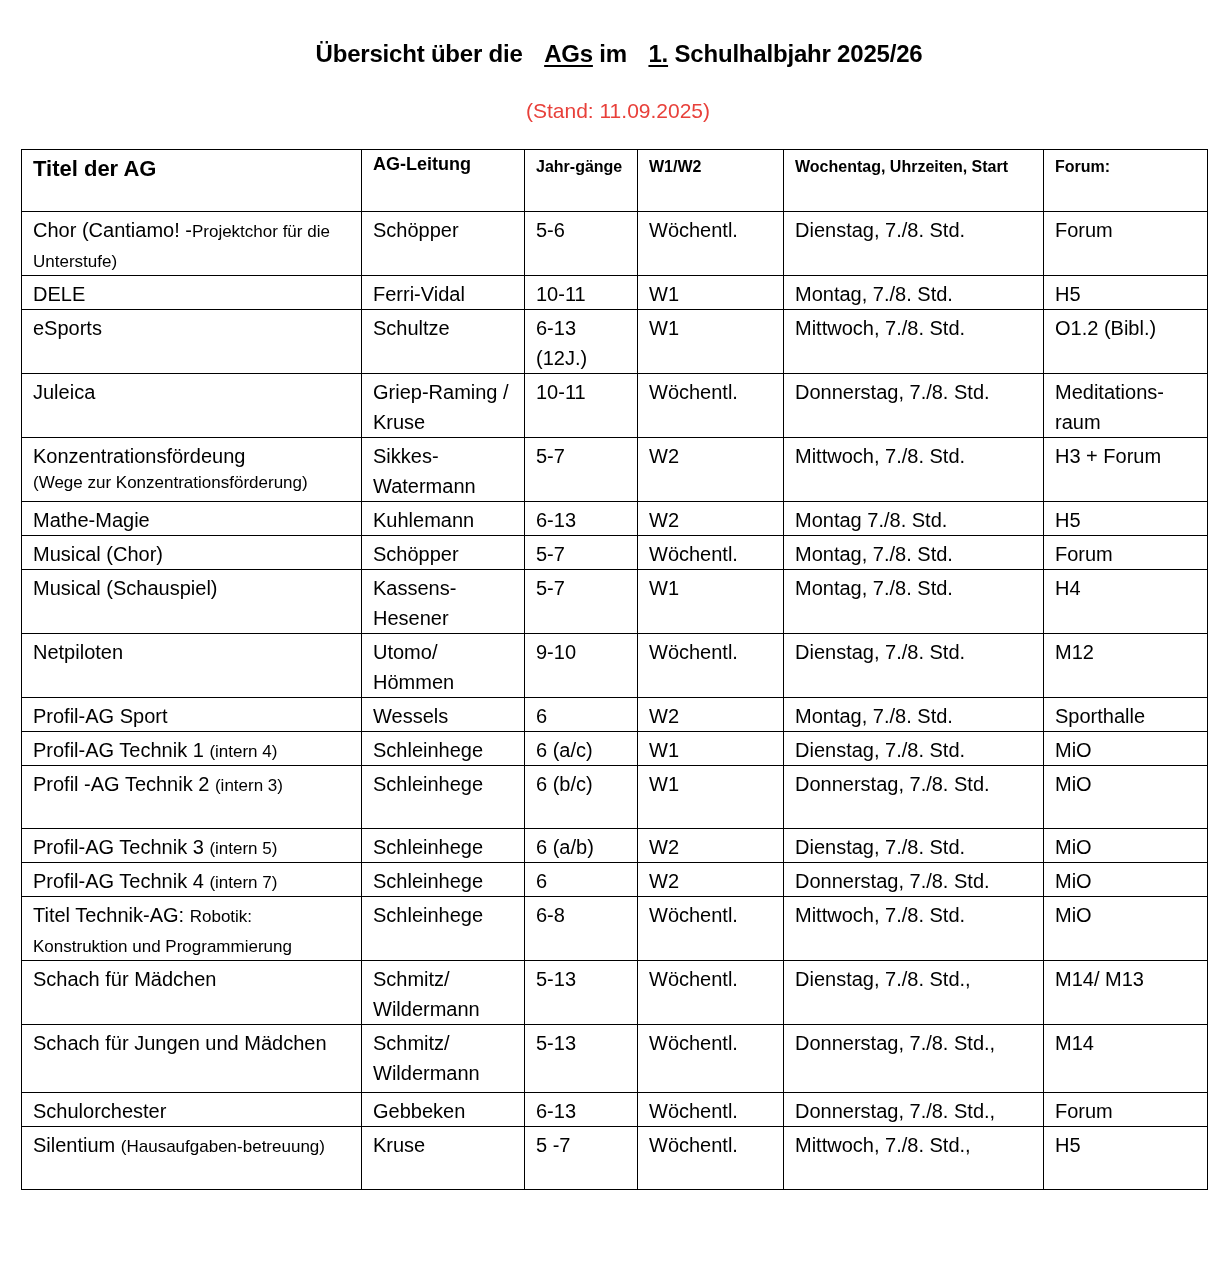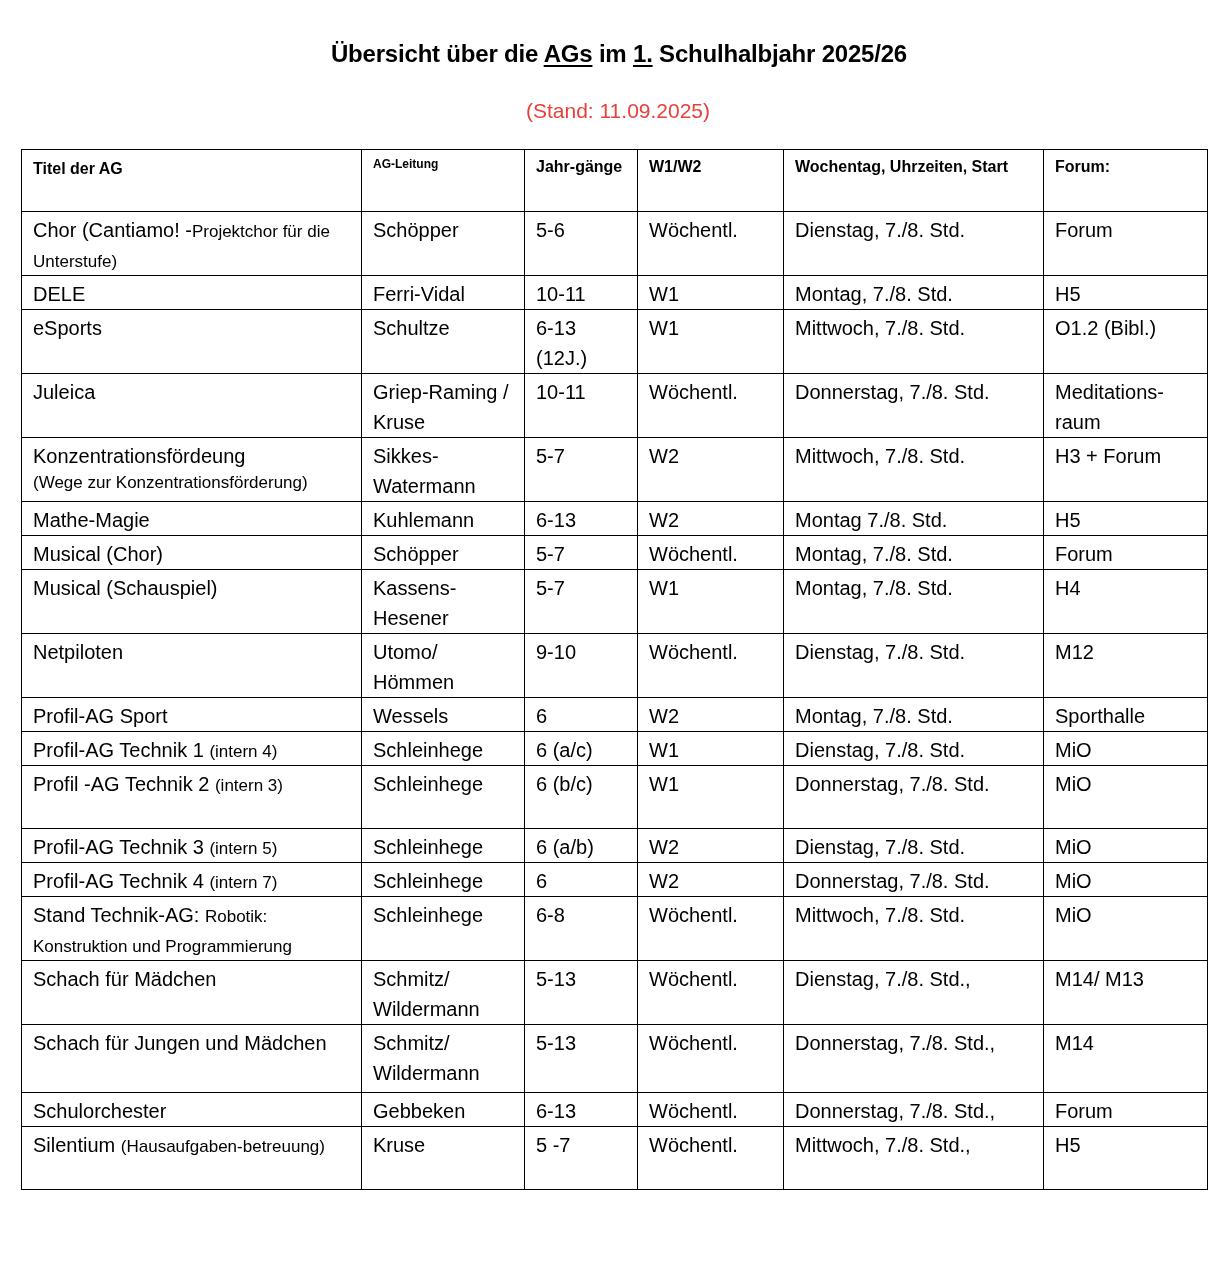--- a/index.html
+++ b/index.html
@@ -3,37 +3,37 @@
   <meta charset="utf-8">
   <style>
     * { box-sizing: border-box; margin: 0; padding: 0; }
     html, body { width: 1226px; height: 1262px; background: #ffffff; overflow: hidden; }
     body { font-family: "Liberation Sans", "DejaVu Sans", sans-serif; color: #000; position: relative; }
 
     .title {
       position: absolute; left: 0; width: 1238px; top: 40px;
       text-align: center; font-size: 24px; font-weight: bold; letter-spacing: -0.2px;
     }
-    .title u { text-decoration: underline; text-decoration-thickness: 2px; text-underline-offset: 3px; }
+    .title u { text-decoration: underline; text-decoration-thickness: 2px; text-underline-offset: 3px; margin-left: 15px; }
     .subtitle {
       position: absolute; left: 0; width: 1236px; top: 99px;
       text-align: center; font-size: 21px; color: #e8403a;
     }
 
     table.ag {
       position: absolute; left: 21px; top: 149px;
       width: 1186px; border-collapse: collapse; table-layout: fixed;
     }
     table.ag td, table.ag th {
       border: 1.5px solid #000; vertical-align: top; text-align: left;
       padding: 3px 10px 0 11px; font-size: 20px; line-height: 30px; font-weight: normal;
     }
     table.ag th { font-weight: bold; font-size: 16px; }
-    table.ag th.first { font-size: 16px; padding-top: 4px; }
-    table.ag th.small { font-size: 12px; line-height: 28px; padding-top: 0; }
+    table.ag th.first { font-size: 22px; padding-top: 4px; }
+    table.ag th.small { font-size: 18px; line-height: 28px; padding-top: 0; }
     col.c1 { width: 340px; } col.c2 { width: 163px; } col.c3 { width: 113px; }
     col.c4 { width: 146px; } col.c5 { width: 260px; } col.c6 { width: 164px; }
 
     td.name { font-weight: bold; font-size: 22px; line-height: 30px; }
     td.name .sub { font-size: 17px; line-height: 26px; }
     td.name .sub-block { display: block; font-size: 17px; line-height: 24px; }
     td.lead-small { font-size: 18px; line-height: 26px; }
   </style>
 </head>
 <body>
@@ -169,21 +169,21 @@
       </tr>
       <tr style="height: 34px; margin-top: 45px;">
         <td class="name"><span>Profil-AG Technik 4 </span><span class="sub">(intern 7)</span></td>
         <td>Schleinhege</td>
         <td>6</td>
         <td>W2</td>
         <td>Donnerstag, 7./8. Std.</td>
         <td>MiO</td>
       </tr>
       <tr style="height: 61px;">
-        <td class="name"><span>Stand Technik-AG: </span><span class="sub">Robotik: Konstruktion und Programmierung</span></td>
+        <td class="name"><span>Titel Technik-AG: </span><span class="sub">Robotik: Konstruktion und Programmierung</span></td>
         <td>Schleinhege</td>
         <td>6-8</td>
         <td>Wöchentl.</td>
         <td>Mittwoch, 7./8. Std.</td>
         <td>MiO</td>
       </tr>
       <tr style="height: 63px;">
         <td class="name"><span>Schach für Mädchen</span></td>
         <td class="lead-small">Schmitz/ Wildermann</td>
         <td>5-13</td>

